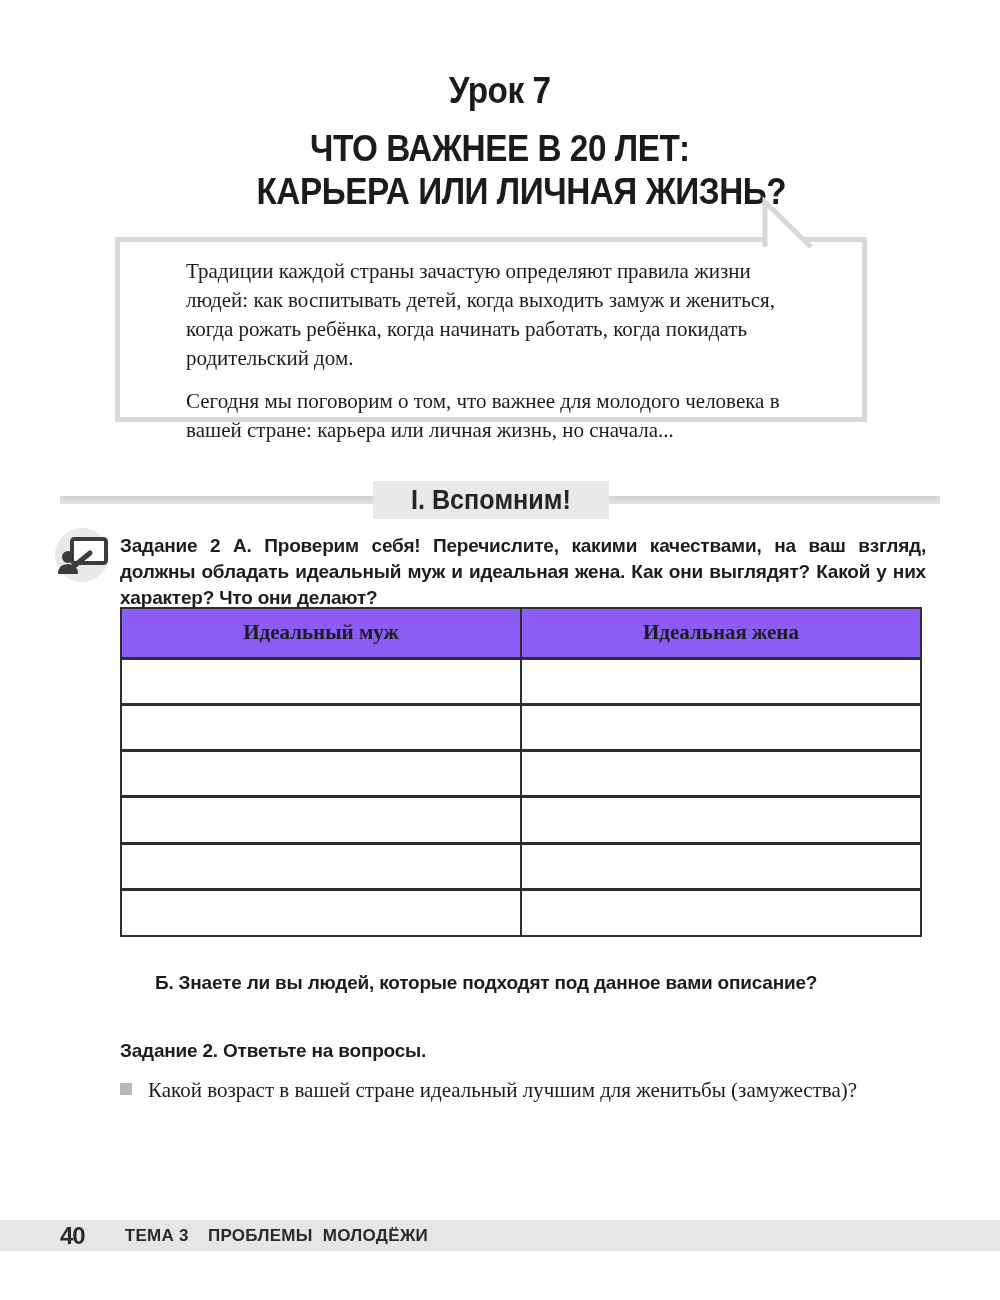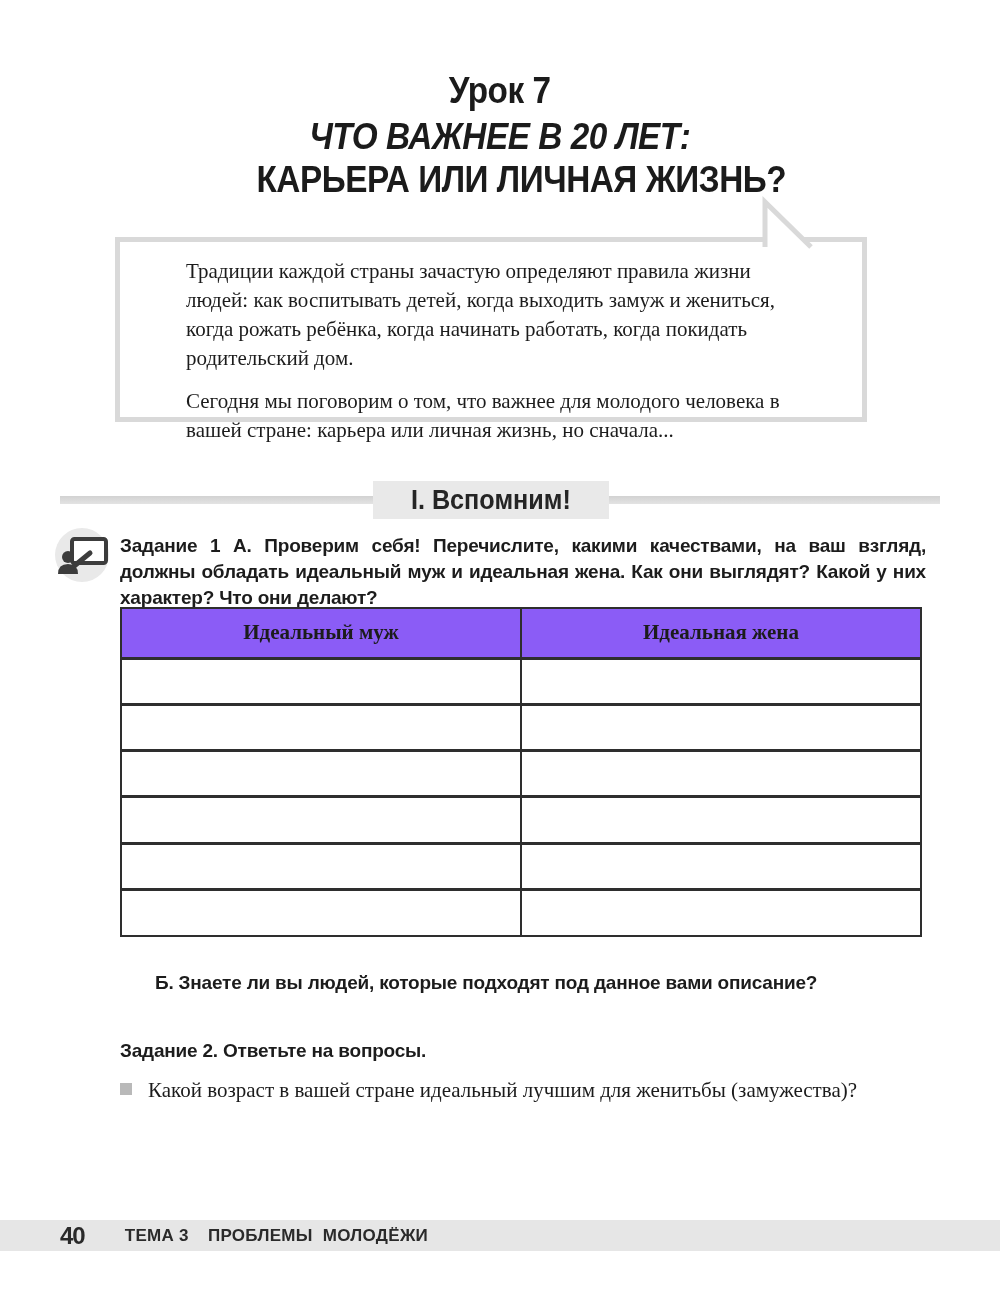--- a/index.html
+++ b/index.html
@@ -14,21 +14,21 @@
   }
 
   
   .lesson-header { position:absolute; top:70px; left:0; width:1000px; text-align:center; }
   .lesson-line {
     font-family:"Liberation Sans","DejaVu Sans",sans-serif;
     font-weight:bold; font-size:37px; line-height:42px; color:#1b1b1b;
     letter-spacing:-0.5px;
   }
   .lesson-line > span { display:inline-block; transform:scaleX(0.9); transform-origin:50% 50%; }
-  .lesson-line.l2 { margin-top:4px;font-style:italic; }
+  .lesson-line.l2 { margin-top:16px; }
   .lesson-line.l3 { margin-top:1px;padding-left:43px; }
 
   
   .bubble {
     position:absolute; left:115px; top:237px; width:752px; height:185px;
     border:5px solid #d9d9d9; background:#ffffff;
     padding:15px 58px 0 66px;
   }
   .bubble p {
     font-size:21px; line-height:29px; color:#1c1c1c;
@@ -131,21 +131,21 @@
   <div class="task-icon">
     <svg viewBox="0 0 60 60" xmlns="http://www.w3.org/2000/svg">
       <circle cx="30" cy="29" r="27" fill="#e9e9e9"></circle>
       <rect x="20" y="13" width="34" height="24" rx="2.5" fill="#ffffff" stroke="#3c3c3c" stroke-width="4"></rect>
       <circle cx="16" cy="31" r="6" fill="#3c3c3c"></circle>
       <path d="M6 48 Q6 38 16 38 Q26 38 26 48 Z" fill="#3c3c3c"></path>
       <line x1="21" y1="41" x2="38" y2="27" stroke="#3c3c3c" stroke-width="5" stroke-linecap="round"></line>
     </svg>
   </div>
 
-  <p class="task1-text">Задание 1 А. Проверим себя! Перечислите, какими качествами, на ваш взгляд, должны обладать идеальный муж и идеальная жена. Как они выглядят? Какой у них характер? Что они делают?</p>
+  <p class="task1-text">Задание 2 А. Проверим себя! Перечислите, какими качествами, на ваш взгляд, должны обладать идеальный муж и идеальная жена. Как они выглядят? Какой у них характер? Что они делают?</p>
 
   <table class="ideal-table">
     <thead>
       <tr>
         <th>Идеальный муж</th>
         <th>Идеальная жена</th>
       </tr>
     </thead>
     <tbody id="table-body">
         <tr>

